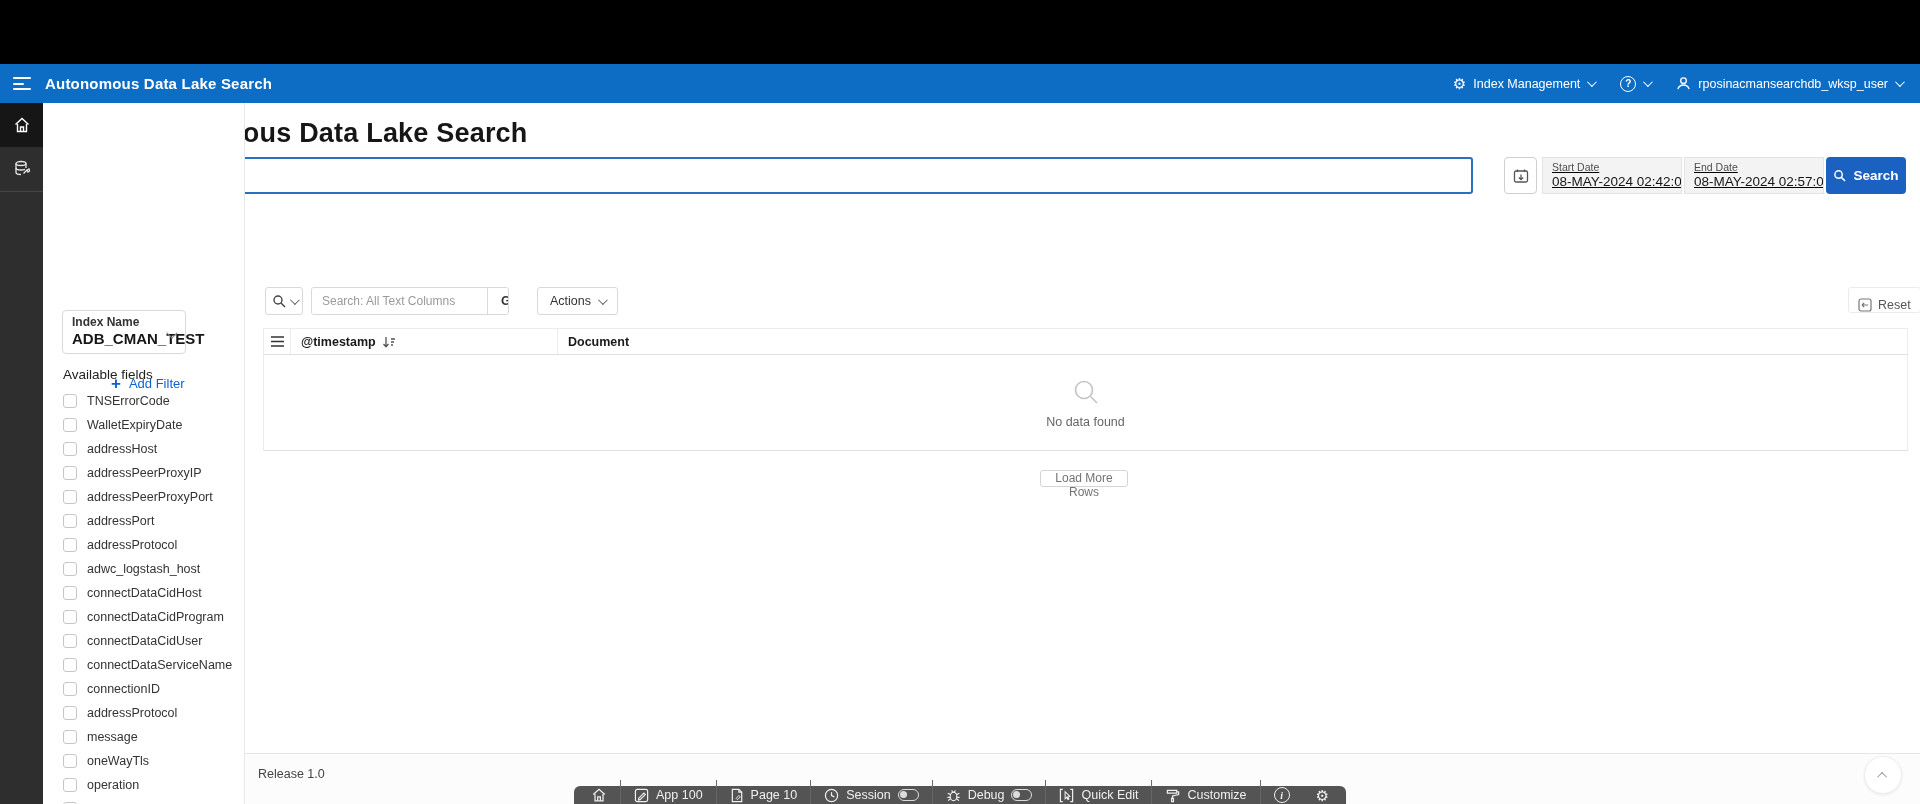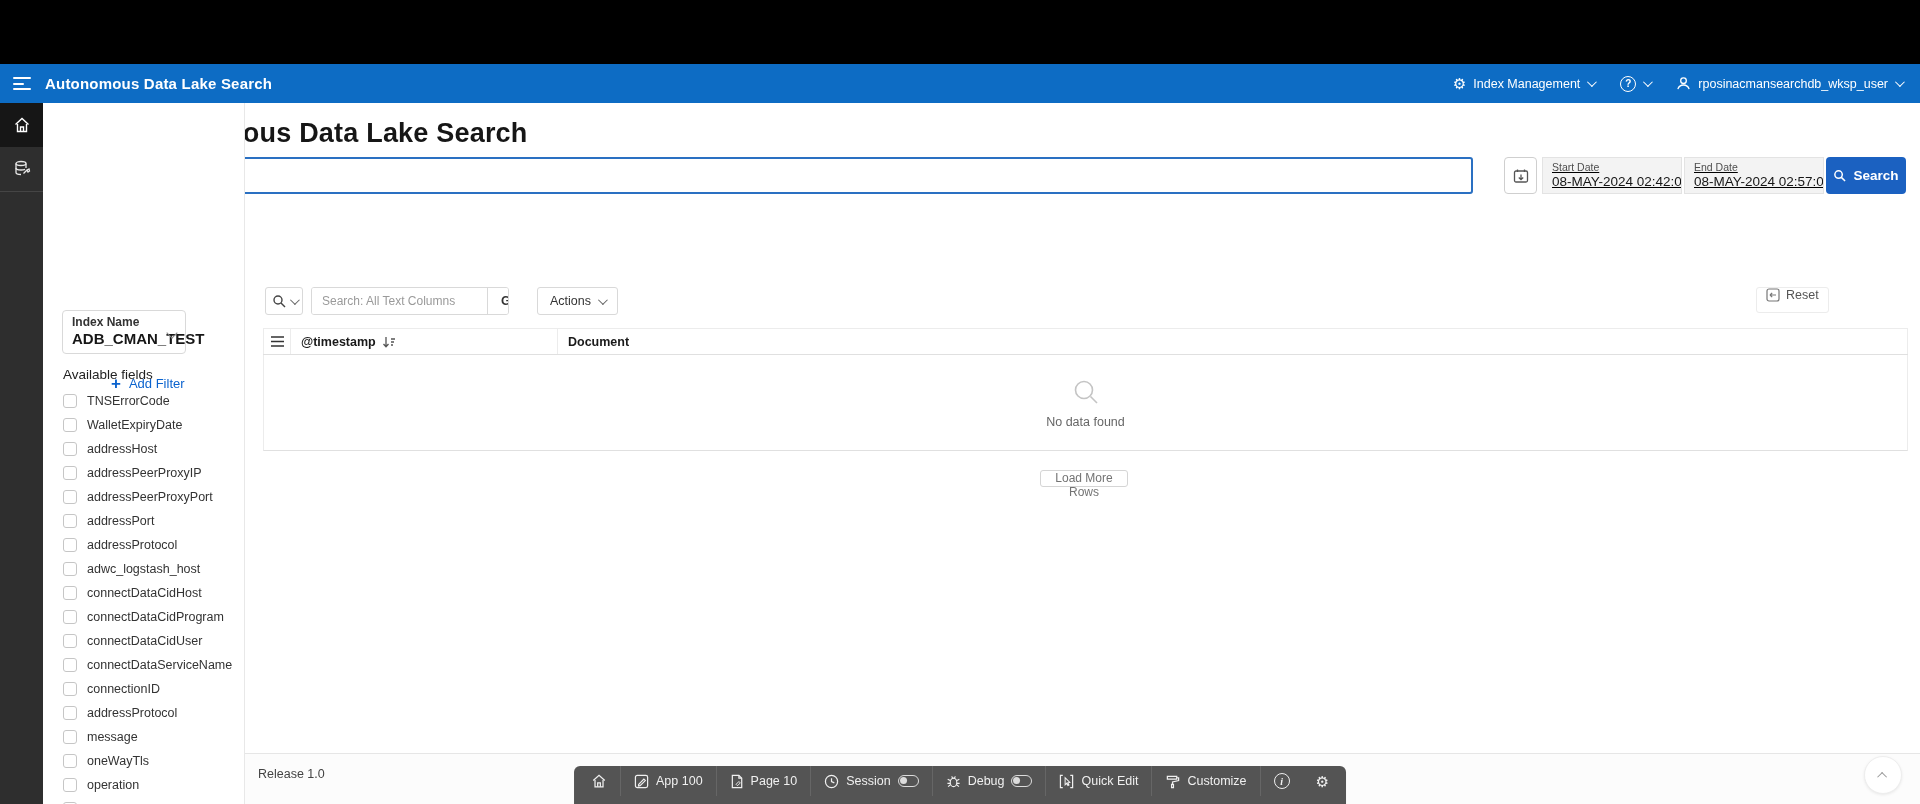--- a/index.html
+++ b/index.html
@@ -61,41 +61,41 @@
 
   
   .ir-toolbar { position:absolute; left:265px; top:287px; height:28px; display:flex; align-items:stretch; }
   .ir-iconbtn { width:38px; border:1px solid #d9d9d9; border-radius:3px; background:#fff; display:flex; align-items:center; justify-content:center; gap:4px; cursor:pointer; color:#444; }
   .ir-searchgroup { margin-left:8px; width:198px; border:1px solid #d9d9d9; border-radius:3px; background:#fff; display:flex; align-items:stretch; overflow:hidden; }
   .ir-input { flex:1; border:none; outline:none; padding:0 10px; font-size:12px; color:#333; font-family:inherit; }
   .ir-input::placeholder { color:#9a9a9a; }
   .ir-go { border:none; border-left:1px solid #d9d9d9; background:#fff; font-size:12.5px; font-weight:bold; color:#333; padding:0 13px; cursor:pointer; font-family:inherit; }
   .ir-actions { margin-left:28px; border:1px solid #d9d9d9; border-radius:3px; background:#fff; font-size:12.5px; color:#333; padding:0 12px; display:flex; align-items:center; gap:7px; cursor:pointer; font-family:inherit; }
   .ir-actions .chev, .ir-iconbtn .chev { border-color:#666; }
-  .reset-btn { position:absolute; left:1756px; top:287px; height:26px; border:1px solid #ececec; border-radius:3px; background:#fff; color:#555; font-size:12.5px; display:flex; align-items:flex-start; gap:6px; padding:0 9px; cursor:pointer; font-family:inherit; }
+  .reset-btn { position:absolute; left:1848px; top:287px; height:26px; border:1px solid #ececec; border-radius:3px; background:#fff; color:#555; font-size:12.5px; display:flex; align-items:flex-end; gap:6px; padding:0 9px; cursor:pointer; font-family:inherit; }
 
   .grid { position:absolute; left:263px; top:328px; width:1645px; }
   .grid-header { display:flex; height:27px; border-top:1px solid #ececec; border-bottom:1px solid #e0e0e0; background:#fff; }
   .gh-cell { border-left:1px solid #ececec; display:flex; align-items:center; font-size:12.5px; font-weight:bold; color:#1a1a1a; padding:0 10px; cursor:pointer; }
   .gh-cell:last-child { border-right:1px solid #ececec; }
   .gh-burger { width:27px; justify-content:center; padding:0; }
   .gh-timestamp { width:267px; gap:6px; }
   .gh-document { flex:1; }
   .grid-body { height:96px; border-left:1px solid #ececec; border-right:1px solid #ececec; border-bottom:1px solid #e0e0e0; display:flex; flex-direction:column; align-items:center; justify-content:center; background:#fff; }
   .empty-text { font-size:12.5px; color:#666; margin-top:6px; }
   .load-more { position:absolute; left:1040px; top:470px; width:88px; height:17px; background:#fff; border:1px solid #d5d5d5; border-radius:3px; font-size:12px; color:#737373; cursor:pointer; font-family:inherit; }
 
   
   .footer { position:absolute; left:245px; top:753px; width:1675px; height:51px; background:#fcfcfc; border-top:1px solid #e6e6e6; }
   .release { position:absolute; left:13px; top:13px; font-size:12.5px; color:#444; }
   .scrolltop { position:absolute; right:18px; top:2px; width:38px; height:38px; border-radius:50%; background:#fff; border:1px solid #eee; box-shadow:0 1px 3px rgba(0,0,0,.08); display:flex; align-items:center; justify-content:center; cursor:pointer; }
   .scrolltop .chev { border-color:#999; transform:rotate(-135deg) translateY(-2px); }
 
   
-  .devbar { position:absolute; left:50%; transform:translateX(-50%); bottom:0; height:38px; background:rgba(78,78,78,.97); border-radius:6px 6px 0 0; display:flex; color:#f0f0f0; font-size:12.5px; padding:0 4px; }
+  .devbar { position:absolute; left:50%; transform:translateX(-50%); bottom:0; height:18px; background:rgba(78,78,78,.97); border-radius:6px 6px 0 0; display:flex; align-items:center; color:#f0f0f0; font-size:12.5px; padding:0 4px; }
   .dev-seg { display:flex; align-items:center; gap:7px; padding:0 13px; height:30px; cursor:pointer; white-space:nowrap; }
   .dev-sep { width:1px; height:30px; background:#686868; }
   .toggle-pill { width:21px; height:12px; border:1.5px solid #dcdcdc; border-radius:7px; position:relative; }
   .toggle-pill::after { content:""; position:absolute; left:1px; top:1px; width:7px; height:7px; border-radius:50%; background:#dcdcdc; }
   .info-circle { width:16px; height:16px; border:1.5px solid #eee; border-radius:50%; display:flex; align-items:center; justify-content:center; font-size:10px; font-style:italic; font-weight:bold; font-family:"Liberation Serif", serif; }
   .dev-gear { font-size:15px; line-height:1; }
 
   svg { display:block; }
 </style>
 </head>

